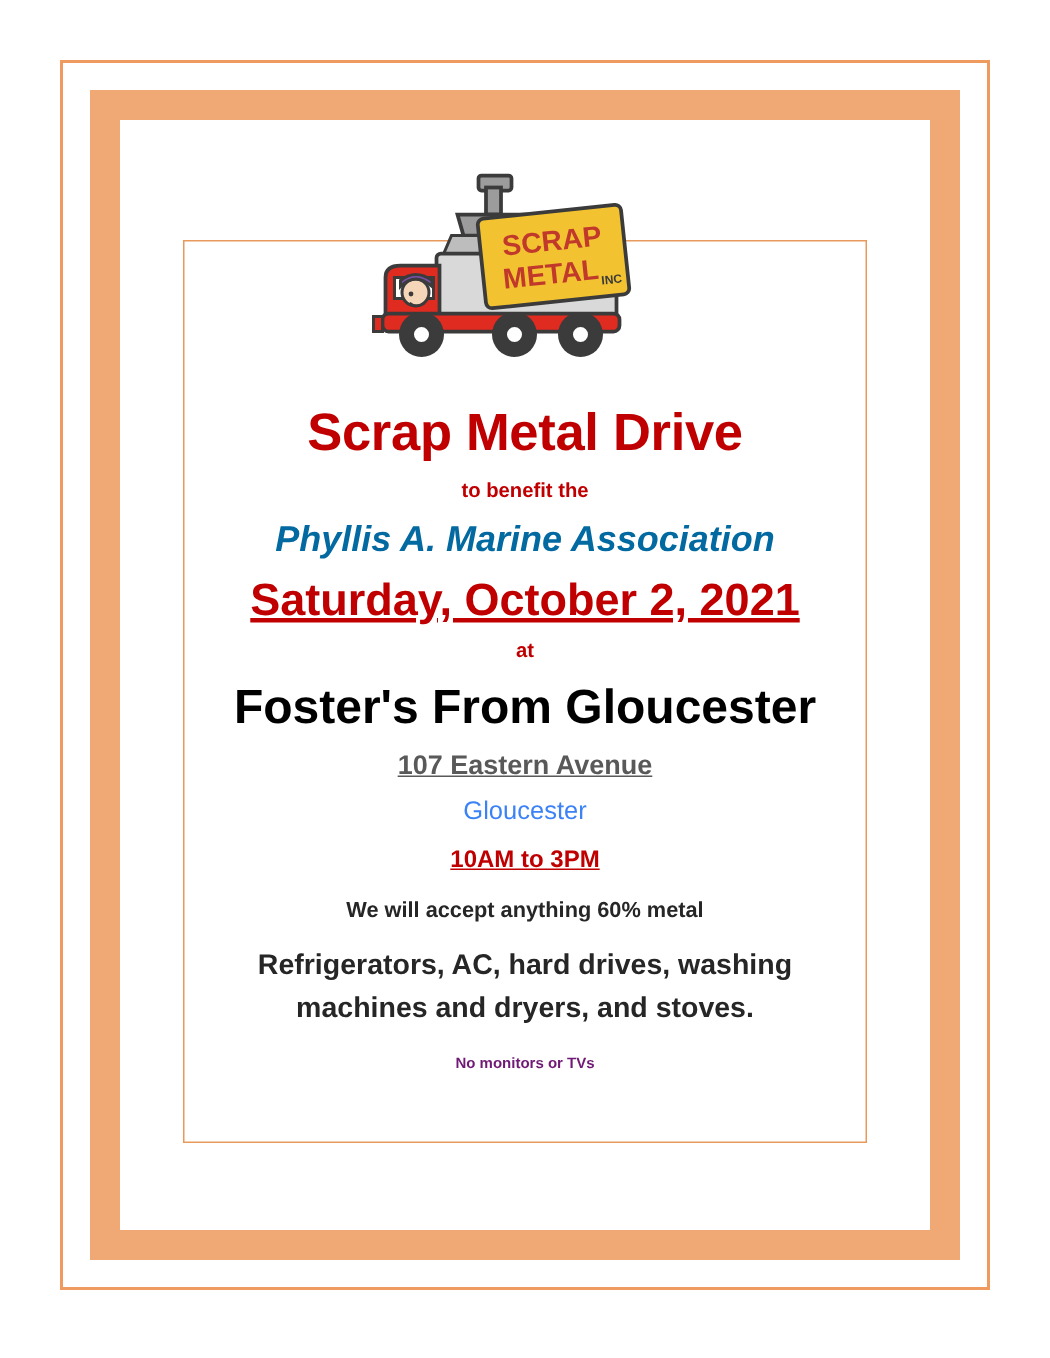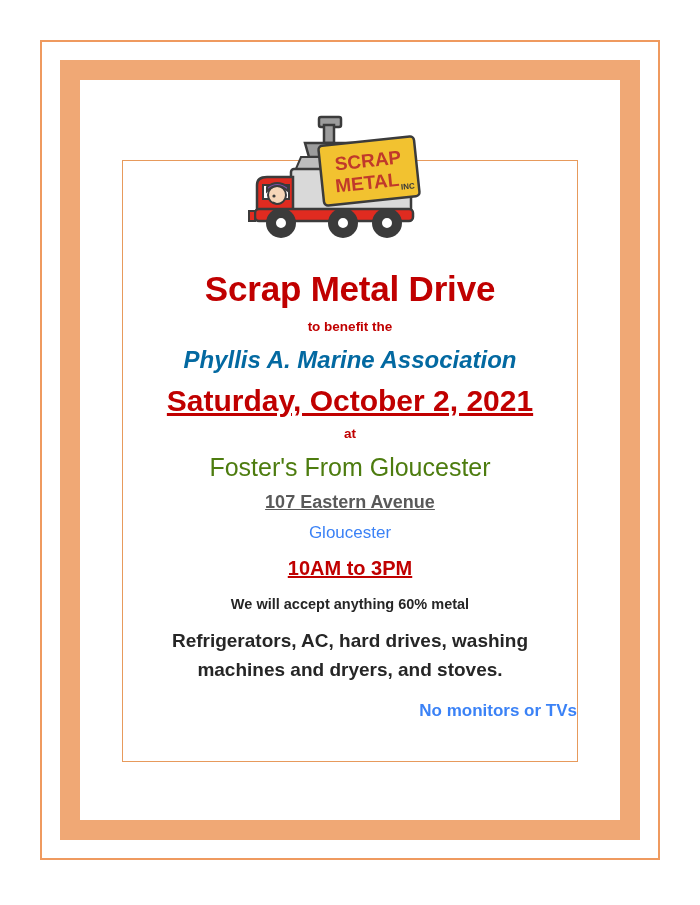--- a/index.html
+++ b/index.html
@@ -110,43 +110,43 @@
   .at {
     margin: 8px 0 0 0;
     font-size: 13.5px;
     font-weight: bold;
     color: #c00000;
     text-align: center;
   }
 
   .venue {
     margin: 12px 0 0 0;
-    font-size: 25px;
-    font-weight: normal;
-    color: #4d7c0f;
+    font-size: 32px;
+    font-weight: bold;
+    color: #000000;
   }
 
   .address {
     margin: 10px 0 0 0;
     font-size: 18px;
     font-weight: bold;
     color: #595959;
     text-decoration: underline;
   }
 
   .city {
     margin: 10px 0 0 0;
     font-size: 17px;
     font-weight: normal;
     color: #3b82f6;
   }
 
   .hours {
     margin: 14px 0 0 0;
-    font-size: 20px;
+    font-size: 16px;
     font-weight: bold;
     color: #c00000;
     text-decoration: underline;
   }
 
   .accept {
     margin: 16px 0 0 0;
     font-size: 14.5px;
     font-weight: bold;
     color: #262626;
@@ -156,24 +156,23 @@
     margin: 14px auto 0 auto;
     width: 420px;
     font-size: 19px;
     font-weight: bold;
     color: #262626;
     line-height: 1.55;
   }
 
   .exclusion {
     margin: 16px 0 0 0;
-    font-size: 17px;
-    font-weight: bold;
-    color: #3b82f6;
-    text-align: right;
+    font-size: 10px;
+    font-weight: bold;
+    color: #701a75;
   }
 </style>
 </head>
 <body>
 
 <div class="page">
   <div class="outer-frame">
     <div class="band-frame">
       <div class="inner-frame">
         <div class="content">

